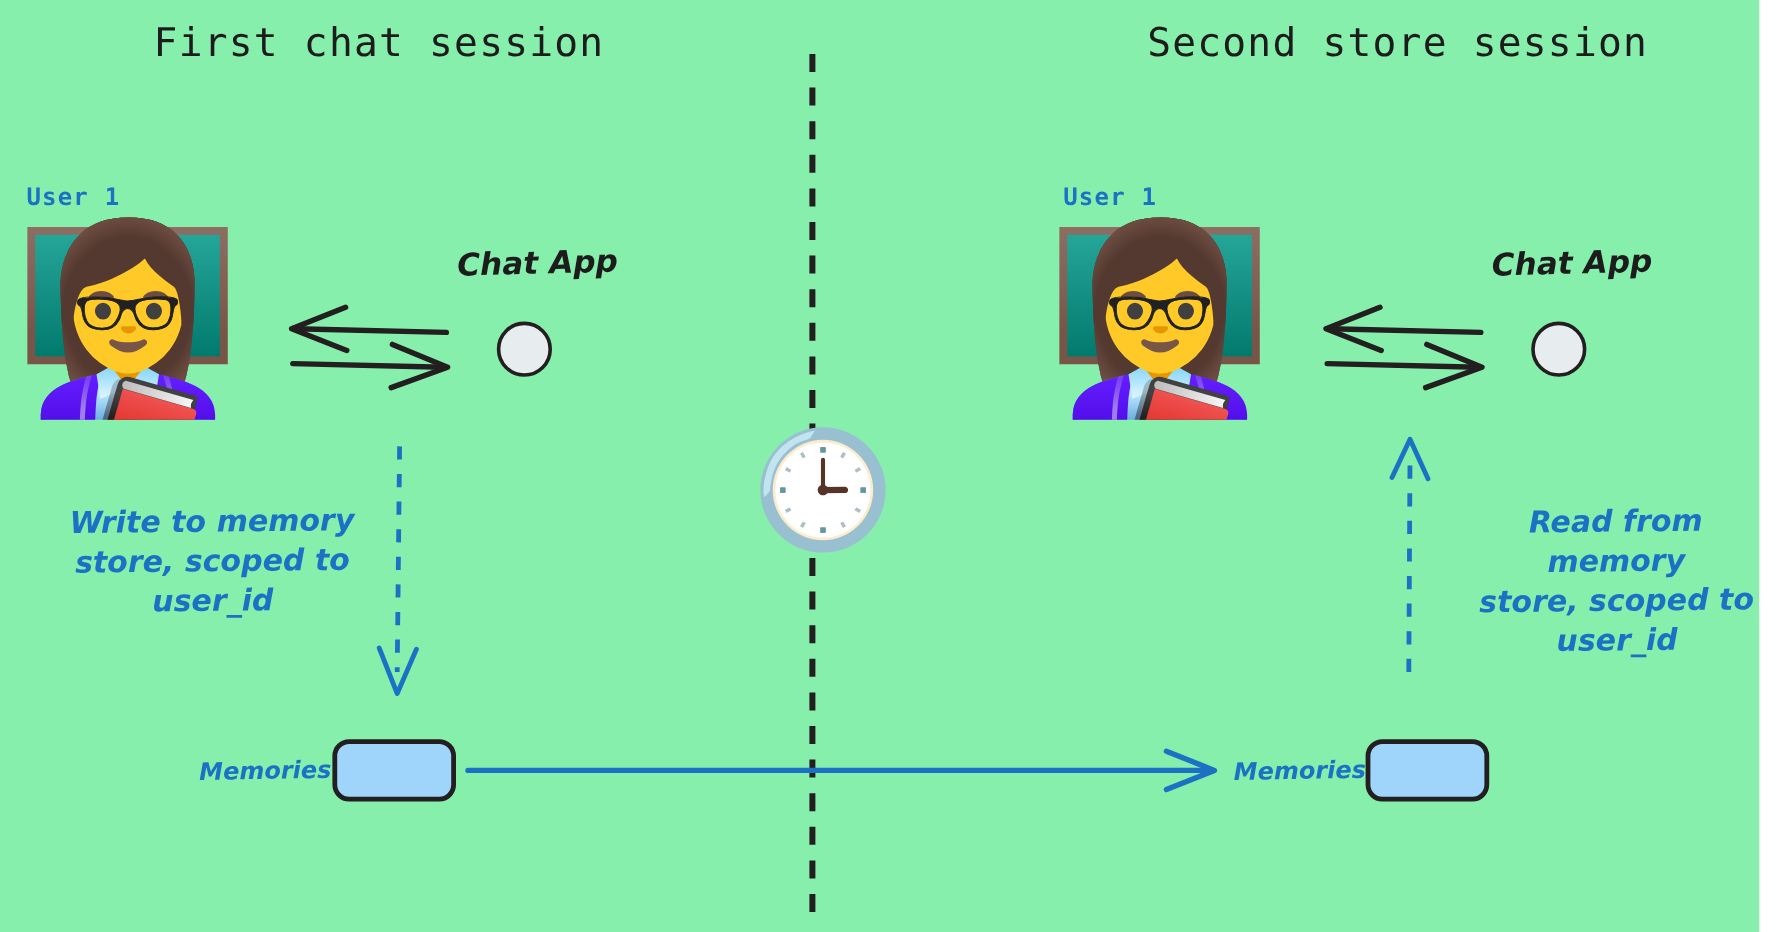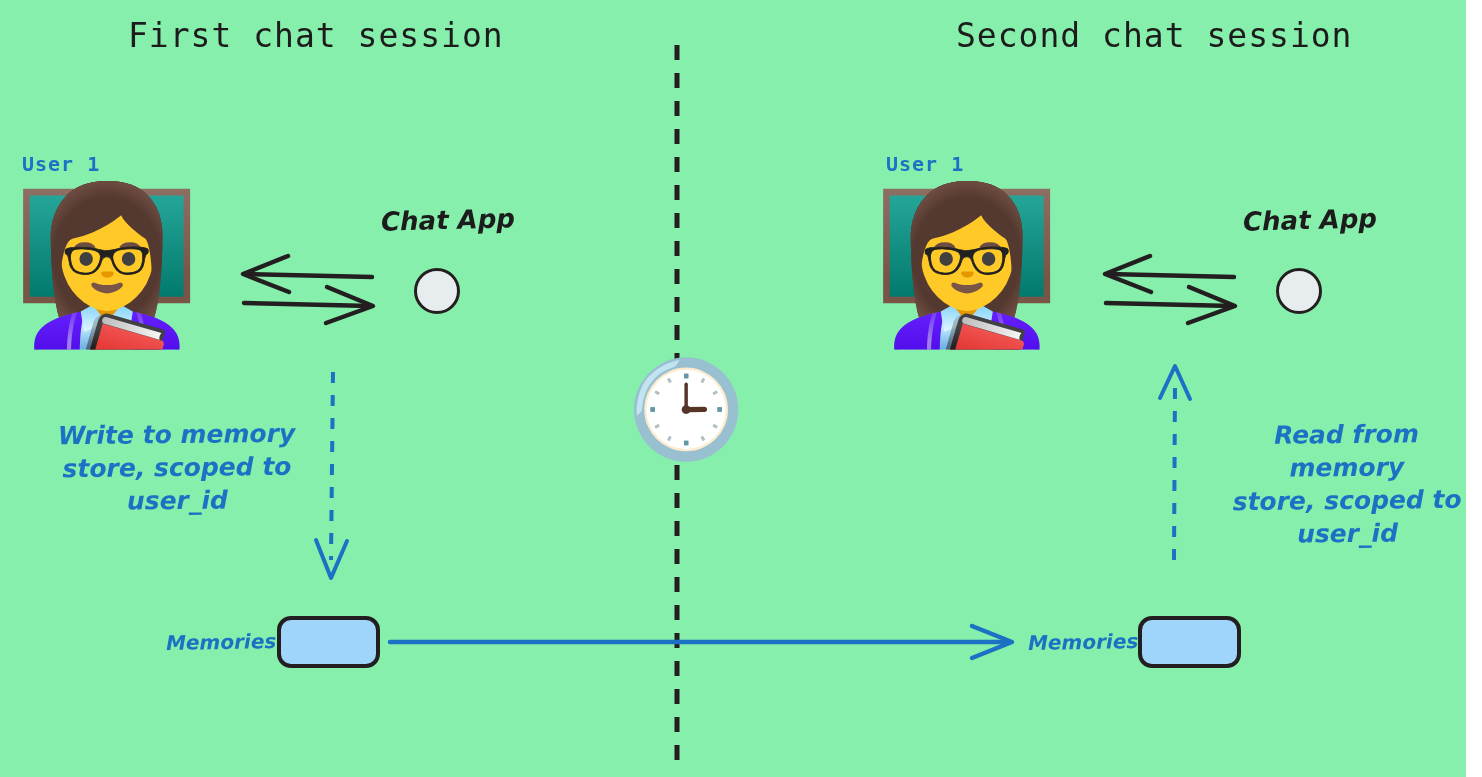--- a/index.html
+++ b/index.html
@@ -194,21 +194,21 @@
   <div class="annotation handwriting" id="annot-left">Write to memory
 store, scoped to
 user_id</div>
 
   <div class="memories-label handwriting" id="memlabel-left">Memories</div>
 
   <div class="memory-box" id="membox-left"></div>
 
   <div id="clock-icon">🕒</div>
 
-  <div class="session-title" id="title-right">Second chat session</div>
+  <div class="session-title" id="title-right">Second store session</div>
 
   <div class="user-label" id="user-right">User 1</div>
 
   <div class="avatar" id="avatar-right">👩‍🏫</div>
 
   <div class="chat-app-label handwriting" id="chatapp-right">Chat App</div>
 
   <div class="app-circle" id="circle-right"></div>
 
   <div class="annotation handwriting" id="annot-right">Read from memory

